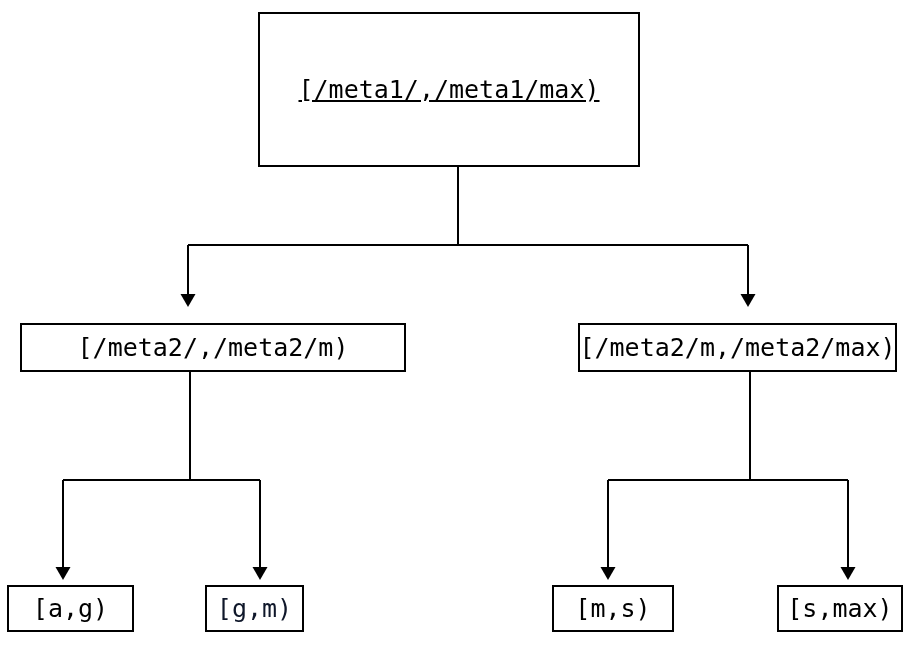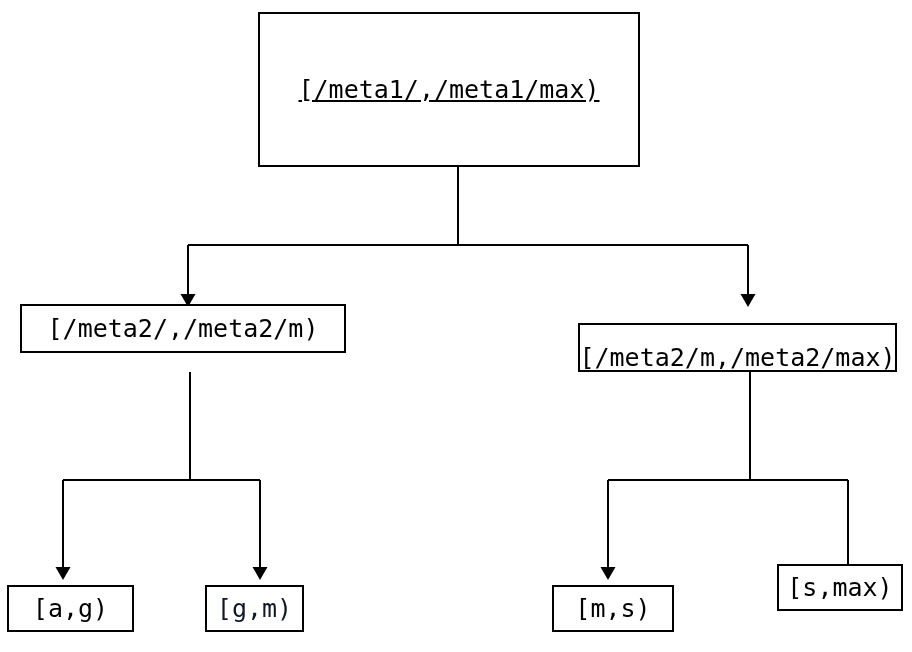--- a/index.html
+++ b/index.html
@@ -81,20 +81,20 @@
       </g>
       <g>
         <line x1="750" y1="372" x2="750" y2="480" stroke="#000000" stroke-width="2" shape-rendering="crispEdges"></line>
         <line x1="750" y1="480" x2="848" y2="480" stroke="#000000" stroke-width="2" shape-rendering="crispEdges"></line>
         <line x1="848" y1="480" x2="848" y2="567" stroke="#000000" stroke-width="2" shape-rendering="crispEdges"></line>
         <polygon points="840.5,567 855.5,567 848,580" fill="#000000"></polygon>
       </g>
     </svg>
   <div id="node-layer">
       <div class="node lvl0" style="left: 258px; top: 12px; width: 382px; height: 155px; border-width: 2px; border-color: rgb(0, 0, 0); text-decoration: underline;"><span class="node-label" style="color: rgb(0, 0, 0);">[/meta1/,/meta1/max)</span></div>
-      <div class="node lvl1" style="left: 20px; top: 304px; width: 326px; height: 49px; border-width: 2px; border-color: rgb(0, 0, 0);"><span class="node-label" style="color: rgb(0, 0, 0);">[/meta2/,/meta2/m)</span></div>
-      <div class="node lvl1" style="left: 578px; top: 323px; width: 319px; height: 49px; border-width: 2px; border-color: rgb(0, 0, 0); align-items: flex-end;"><span class="node-label" style="color: rgb(0, 0, 0);">[/meta2/m,/meta2/max)</span></div>
+      <div class="node lvl1" style="left: 20px; top: 323px; width: 386px; height: 49px; border-width: 2px; border-color: rgb(0, 0, 0);"><span class="node-label" style="color: rgb(0, 0, 0);">[/meta2/,/meta2/m)</span></div>
+      <div class="node lvl1" style="left: 578px; top: 323px; width: 319px; height: 49px; border-width: 2px; border-color: rgb(0, 0, 0);"><span class="node-label" style="color: rgb(0, 0, 0);">[/meta2/m,/meta2/max)</span></div>
       <div class="node lvl2" style="left: 7px; top: 585px; width: 127px; height: 47px; border-width: 2px; border-color: rgb(0, 0, 0);"><span class="node-label" style="color: rgb(0, 0, 0);">[a,g)</span></div>
       <div class="node lvl2" style="left: 205px; top: 585px; width: 99px; height: 47px; border-width: 2px; border-color: rgb(0, 0, 0);"><span class="node-label" style="color: #0f172a;">[g,m)</span></div>
       <div class="node lvl2" style="left: 552px; top: 585px; width: 122px; height: 47px; border-width: 2px; border-color: rgb(0, 0, 0);"><span class="node-label" style="color: rgb(0, 0, 0);">[m,s)</span></div>
-      <div class="node lvl2" style="left: 777px; top: 564px; width: 126px; height: 47px; border-width: 2px; border-color: rgb(0, 0, 0);"><span class="node-label" style="color: rgb(0, 0, 0);">[s,max)</span></div>
+      <div class="node lvl2" style="left: 777px; top: 585px; width: 126px; height: 47px; border-width: 2px; border-color: rgb(0, 0, 0);"><span class="node-label" style="color: rgb(0, 0, 0);">[s,max)</span></div>
     </div>
 </div>
 
 </body></html>

